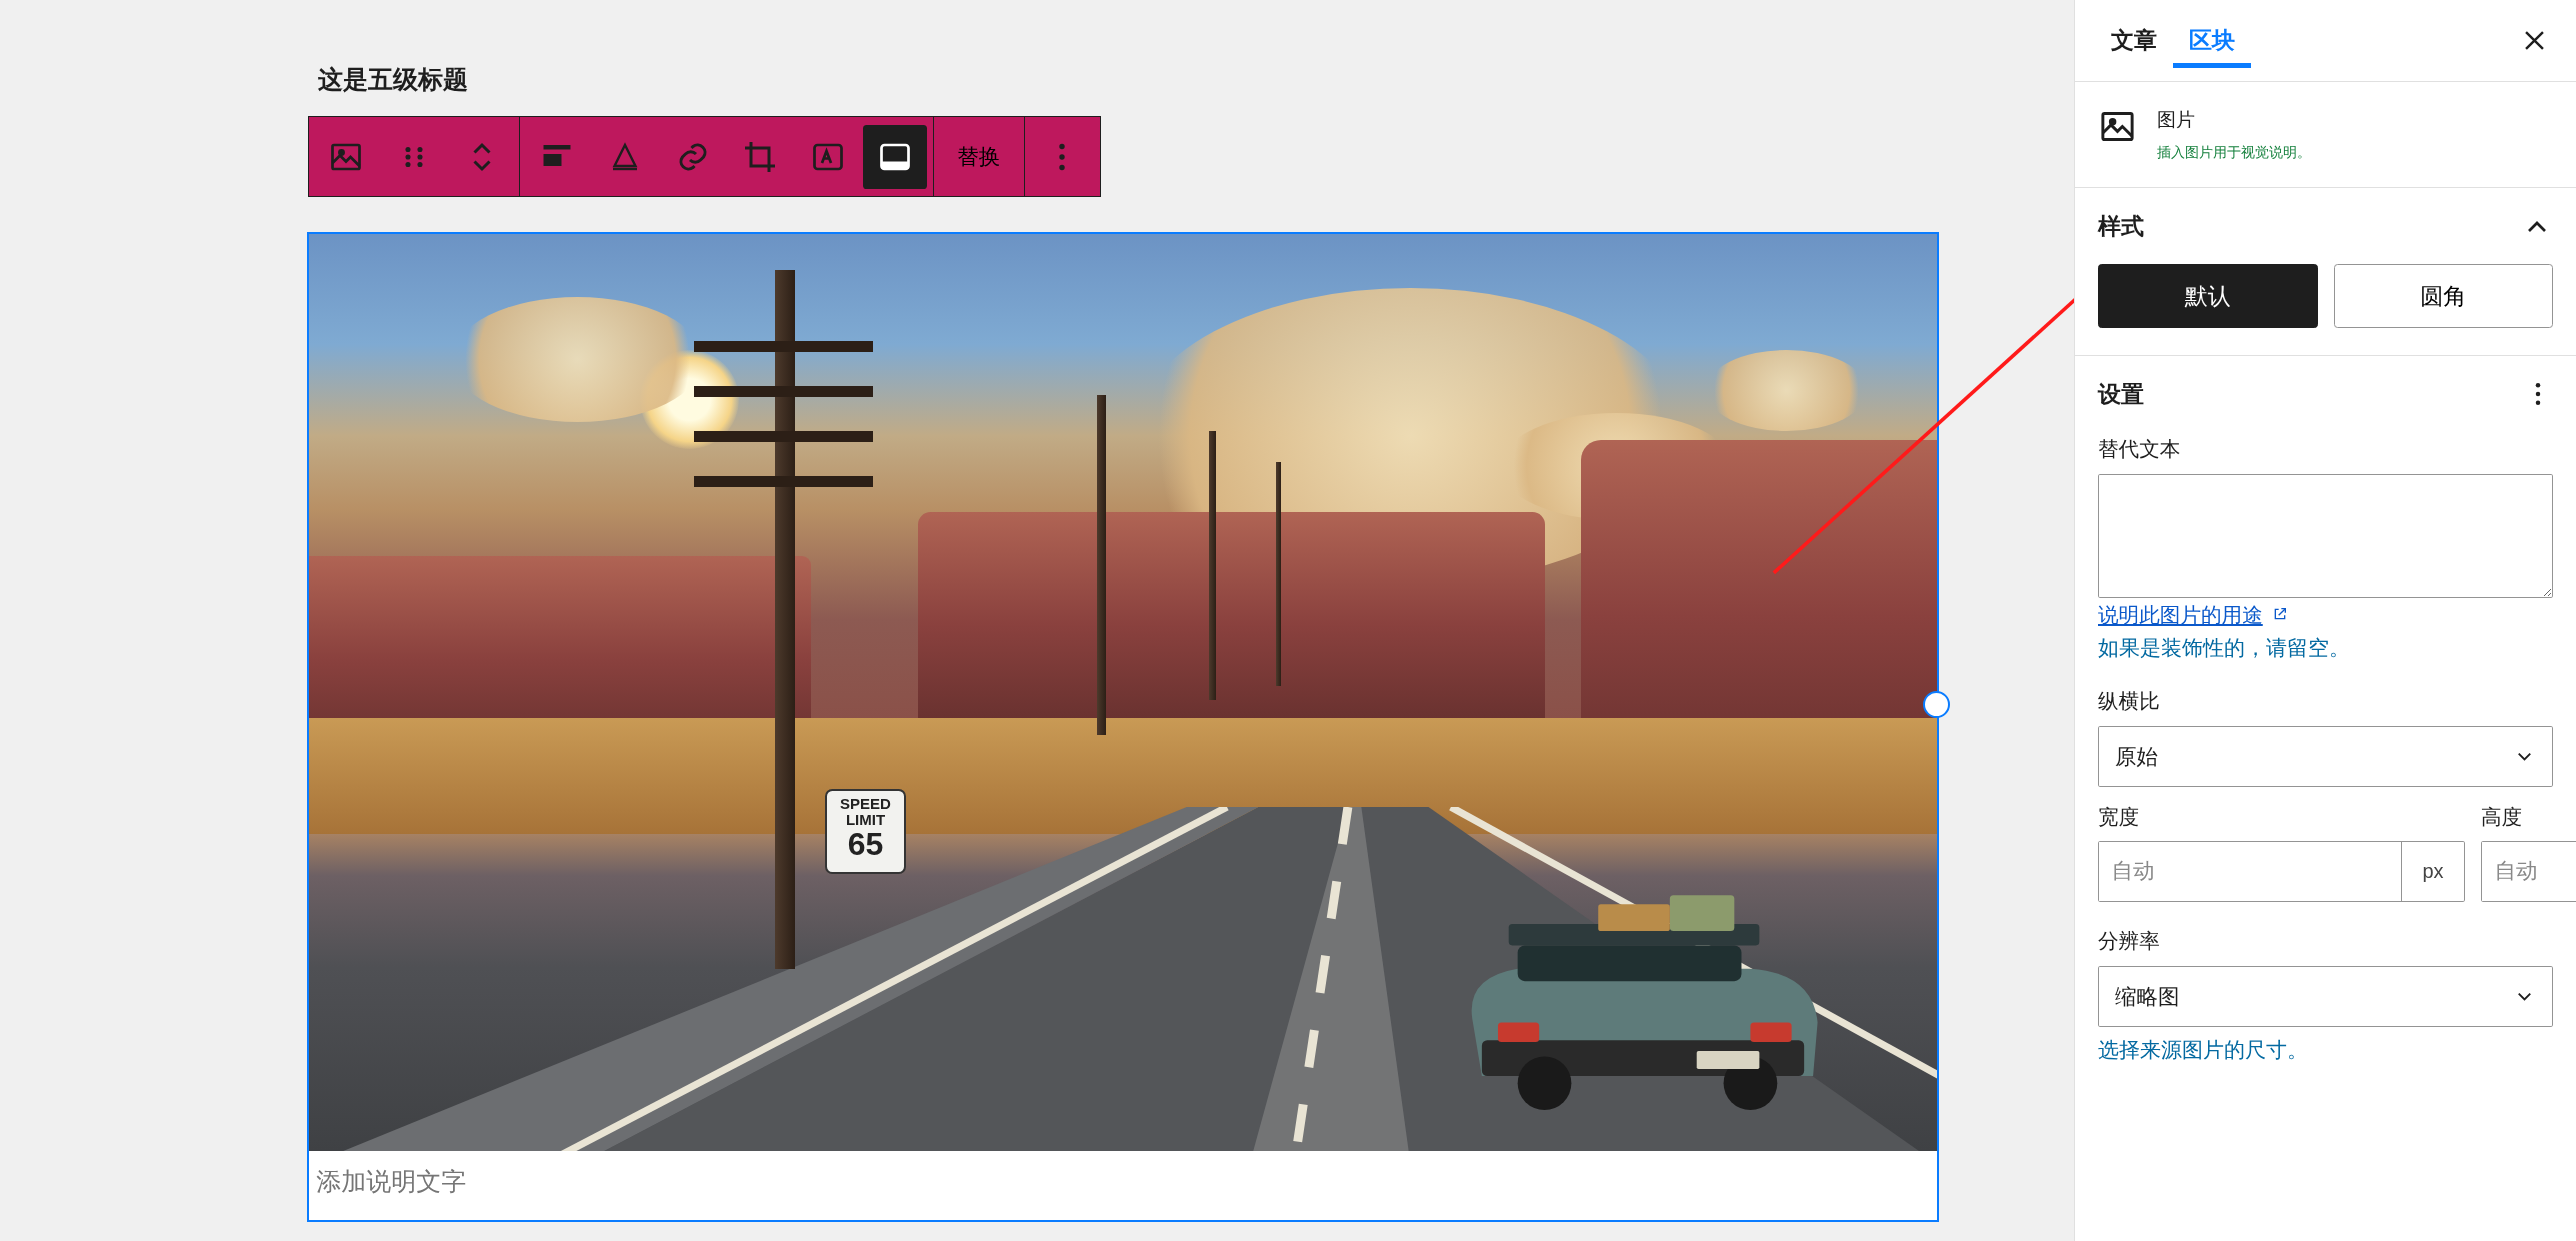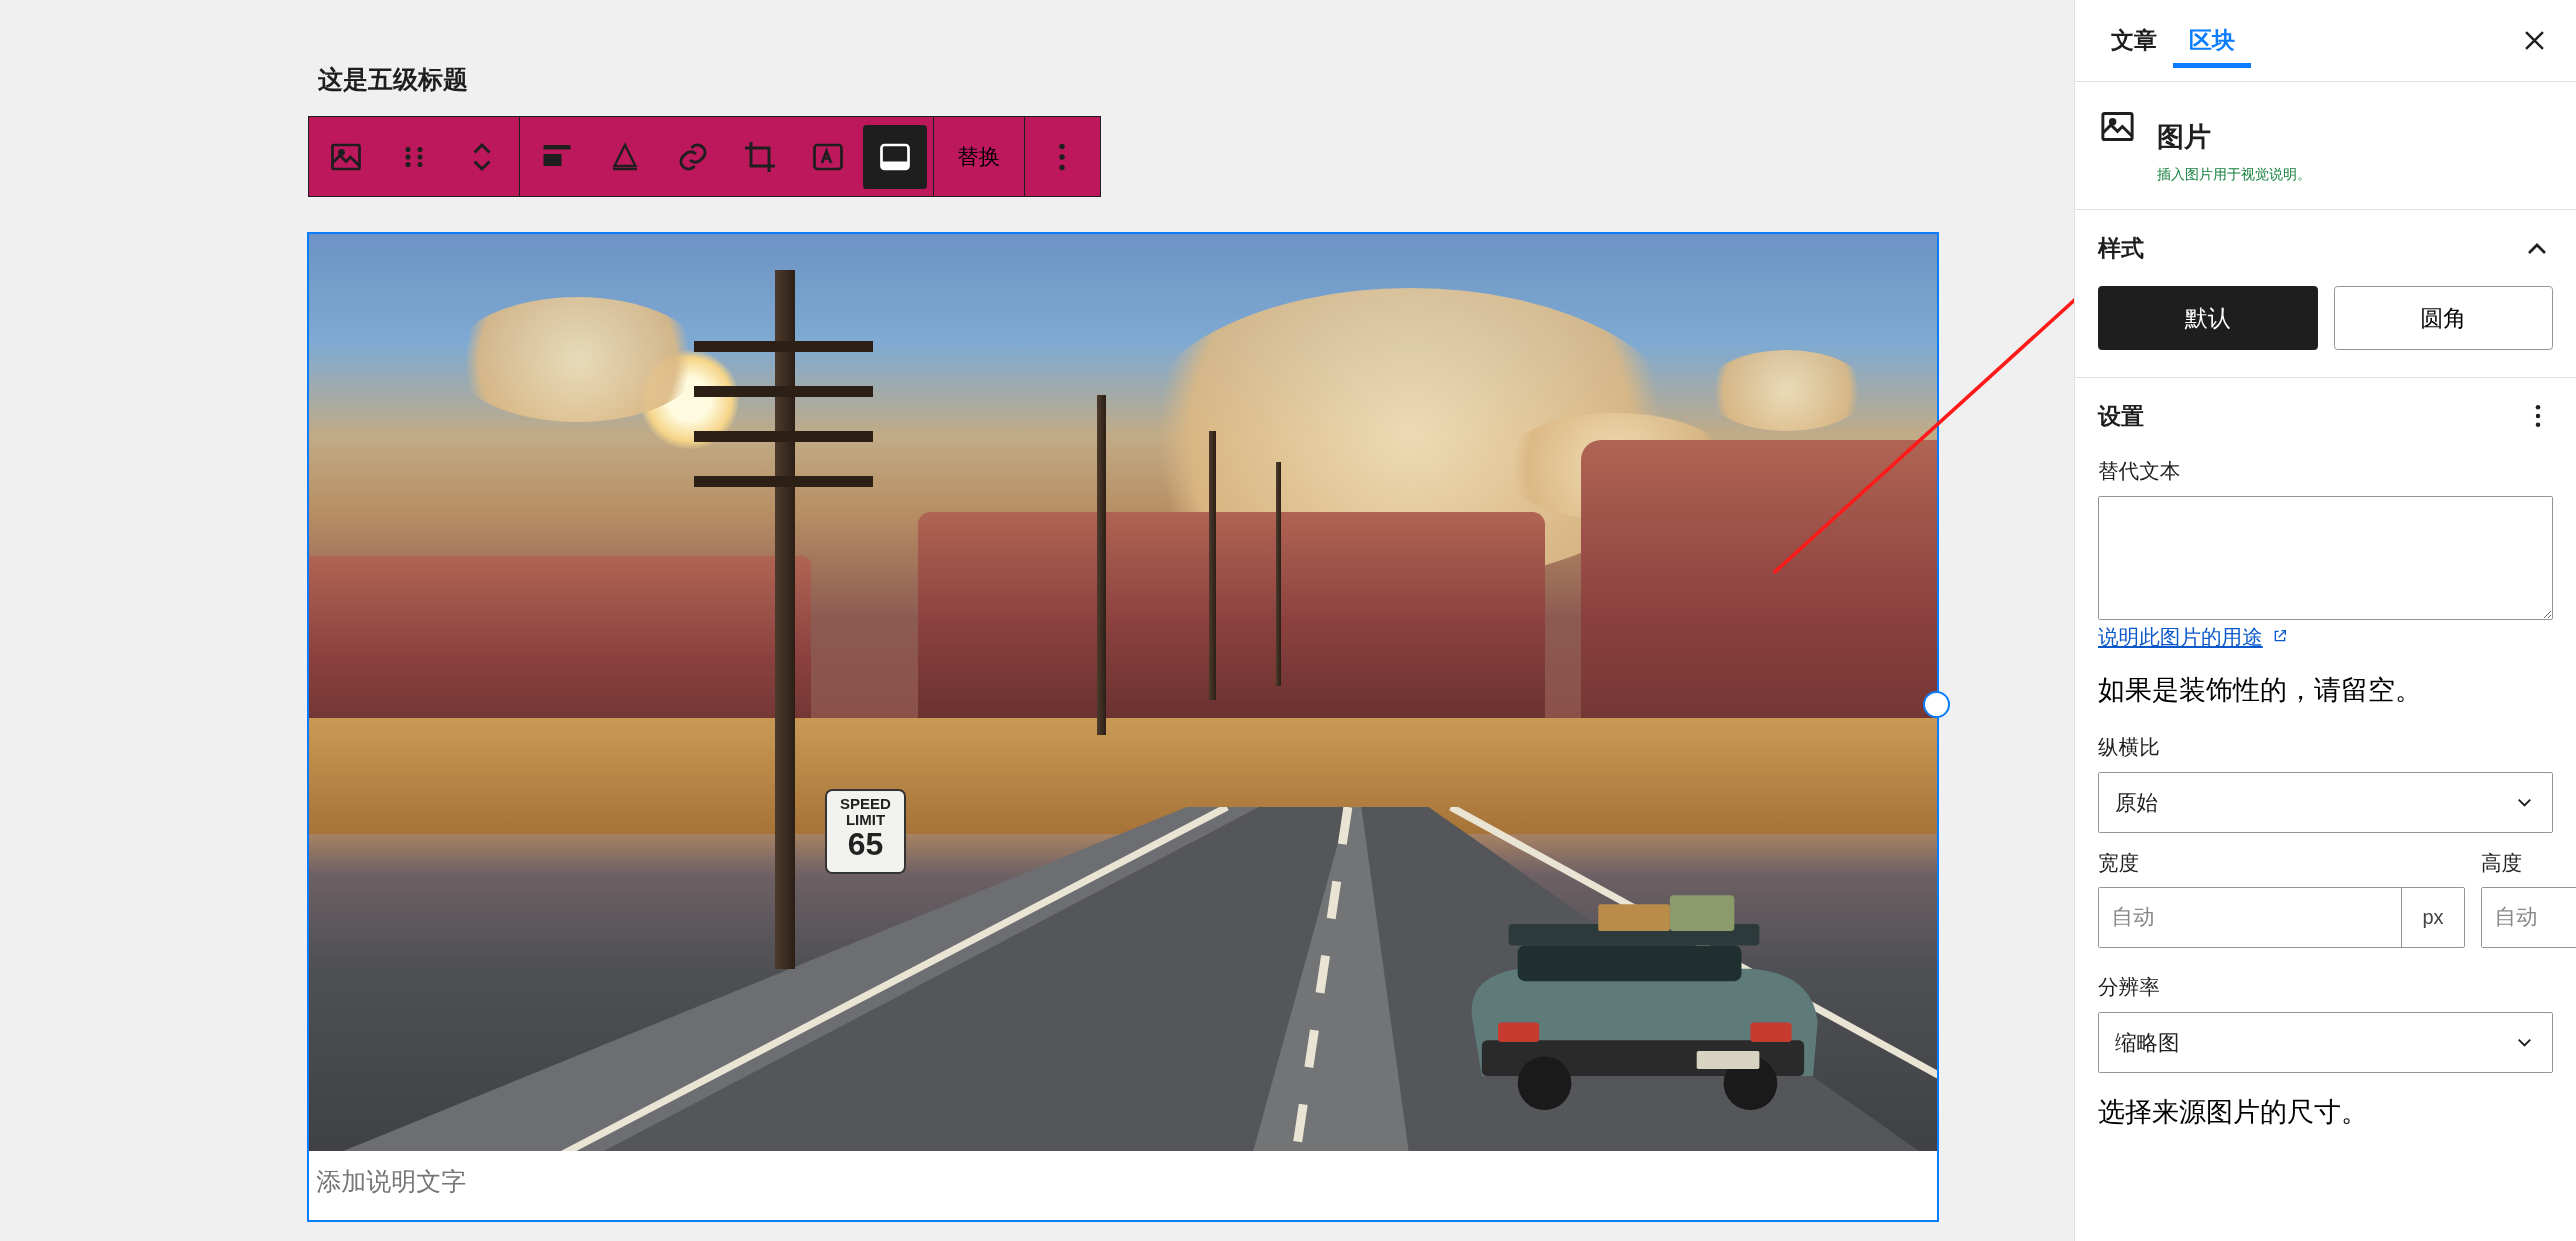--- a/index.html
+++ b/index.html
@@ -80,21 +80,21 @@
     overflow-y: auto;
   }
   .sb-tabs { display:flex; align-items:center; height:82px; border-bottom:0.9px solid #e0e0e0; padding:16px 20px; }
   .sb-tab { font-size:23px; font-weight:600; padding:0 16px; height:100%; display:flex; align-items:center; cursor:pointer; border-bottom:5.4px solid transparent; margin-top:5.4px; }
   .sb-tab.active { color:#0a7cff; border-bottom-color:#0a7cff; }
   .sb-close { margin-left:auto; width:43px; height:43px; display:flex;align-items:center;justify-content:center; cursor:pointer;}
   .sb-close svg{width:29px;height:29px;}
 
   .blk-info { display:flex; gap:20px; padding:25px 23px; align-items:flex-start; border-bottom:0.9px solid #e0e0e0;}
   .blk-icon { width:39px;height:39px; }
-  .blk-title { font-size:27px; font-weight:700; margin-bottom:10.7px;margin-top:12px;}
+  .blk-title { font-size:19px; font-weight:400; margin-bottom:10.7px;}
   .blk-desc { font-size:14px; color:#15803d; }
 
   .panel { padding: 23px 23px 27px 23px; border-bottom:0.9px solid #e0e0e0; }
   .panel-h { display:flex; align-items:center; justify-content:space-between; font-size:23px; font-weight:600; margin-bottom:0;}
   .panel-h .chev{width:32px;height:32px;}
 
   .styles-row { display:flex; gap:16px; margin-top:21.5px; }
   .style-btn {
     flex:1; height:64px; font-size:23px; font-weight:500;
     border:0.9px solid #949494; background:#ffffff; cursor:pointer; border-radius:3.6px;
@@ -105,21 +105,21 @@
   .settings-h { display:flex; justify-content:space-between; align-items:flex-start; font-size:23px; font-weight:600; margin-bottom:20px; }
   .dots svg{width:30px;height:30px;}
   .field-label{ font-size:20.6px; font-weight:500; margin-bottom:10.7px; display:block;}
   .alt-textarea {
     width:100%; height:124px; border:0.9px solid #949494; border-radius:1.8px;
     resize:vertical; padding:9px; font-size:20px;
   }
   .link-row { margin-top:0; font-size:20.6px; }
   .link-row a { color:#0a58ca; text-decoration:underline; }
   .link-row .ext{width:16px;height:16px;display:inline-block;vertical-align:baseline;margin-left:3.6px;}
-  .hint { font-size:27px; color:#000000; margin-top:21px; }
+  .hint { font-size:21px; color:#0369a1; margin-top:5px; }
 
   .sel {
     width:100%; height:61px; border:0.9px solid #949494; border-radius:1.8px;
     padding:0 16px; font-size:21.5px; display:flex; align-items:center; justify-content:space-between;
     background:#fff; cursor:pointer; margin-bottom:9px;
   }
   .sel svg{width:23px;height:23px;}
 
   .dim-row{display:flex; gap:16px; margin-top:5.4px;}
   .dim-col{flex:1;}

